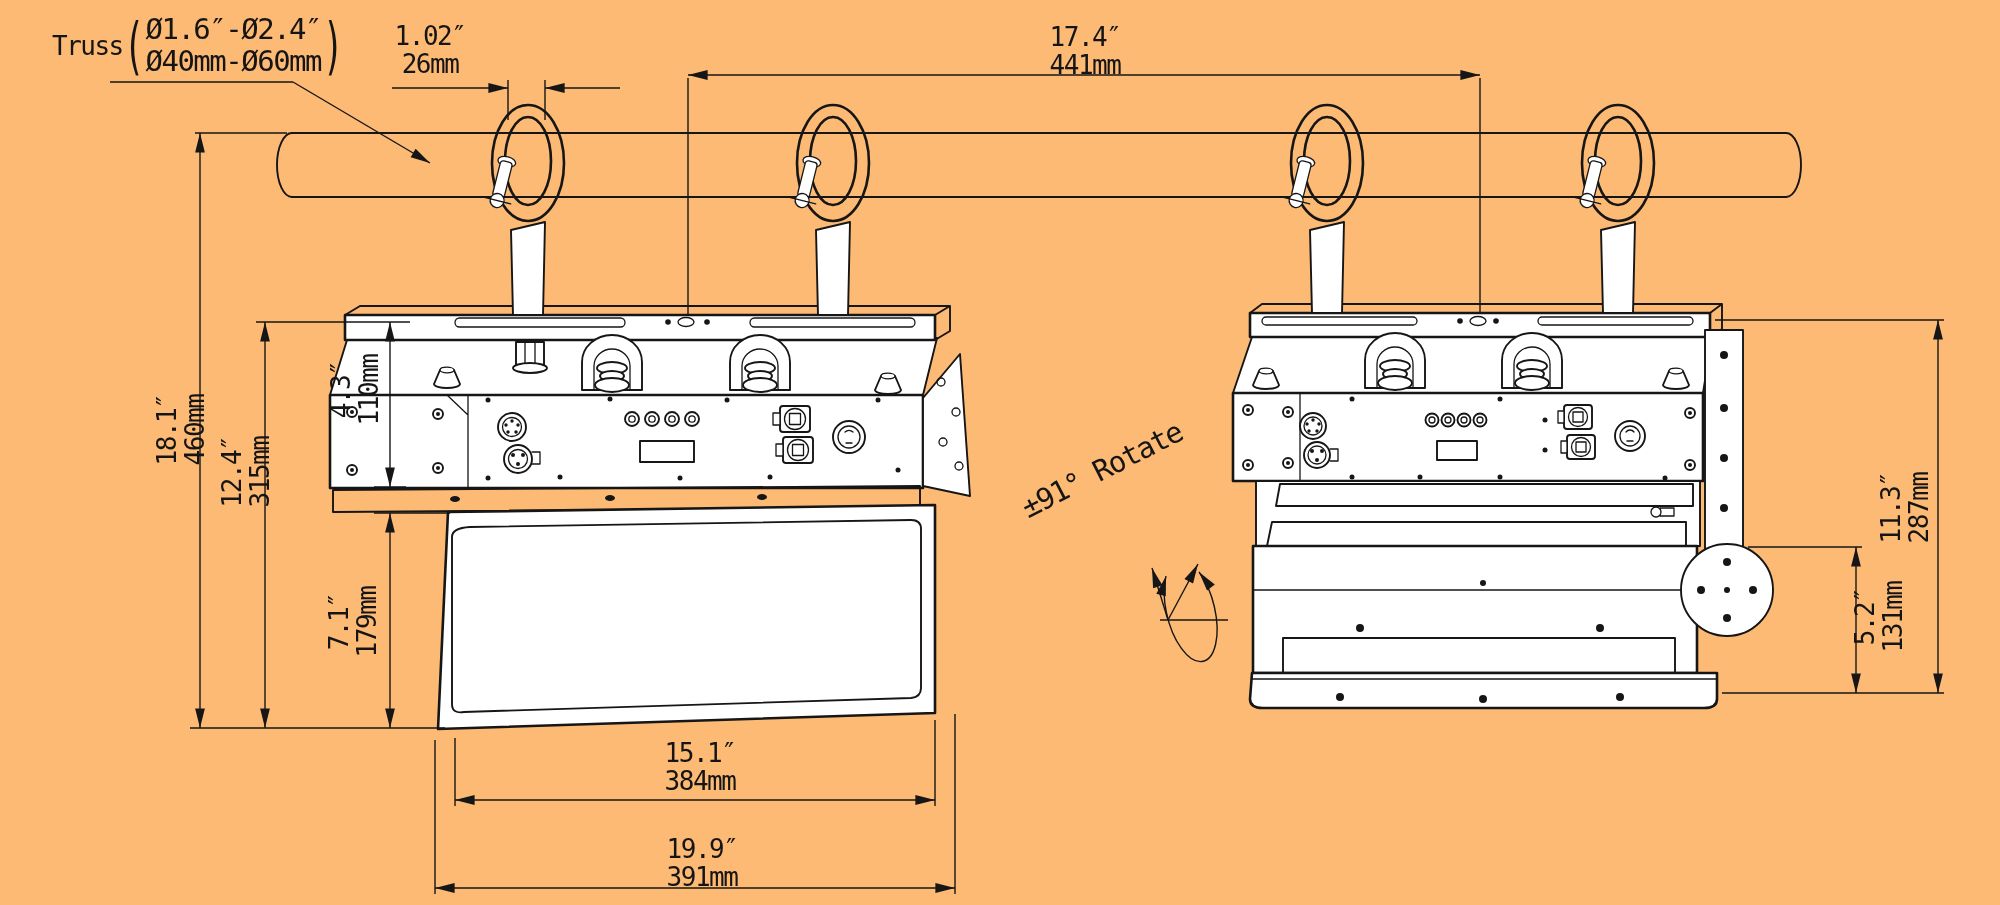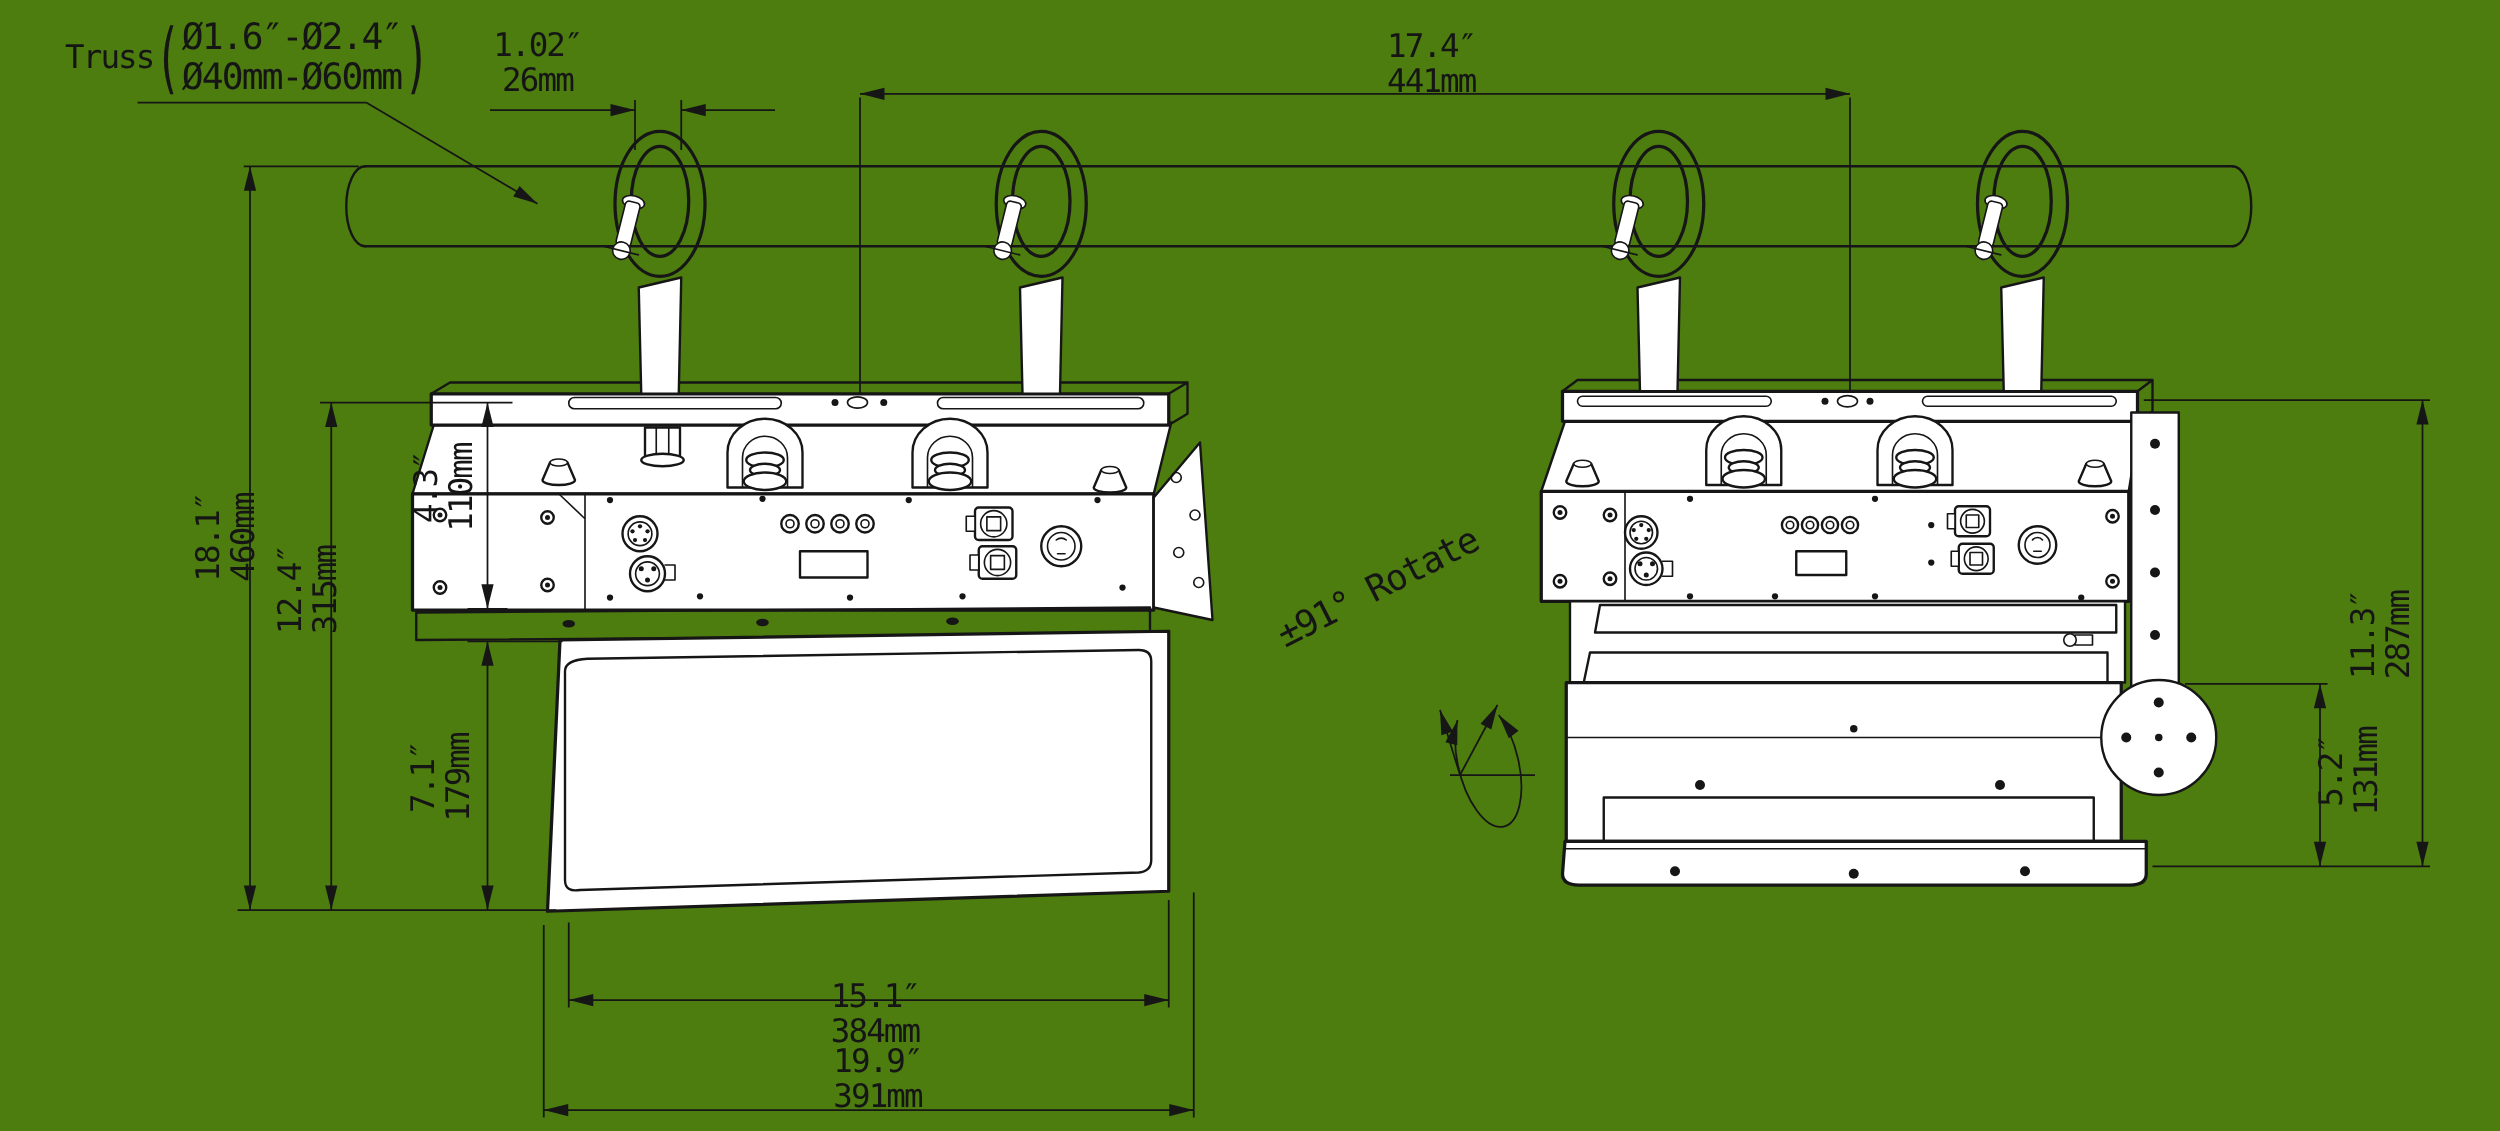--- a/index.html
+++ b/index.html
@@ -1,16 +1,16 @@
 <!DOCTYPE html>
 <html><head>
 <meta charset="utf-8">
 <style>
   html,body{margin:0;padding:0;background:#fff;}
-  .stage{position:relative;width:2000px;height:905px;background:#4d7c0f;overflow:hidden;
+  .stage{position:relative;width:2000px;height:905px;background:#fdba74;overflow:hidden;
          font-family:"DejaVu Sans Mono","DejaVu Sans",monospace;color:#151515;}
   svg{position:absolute;left:0;top:0;}
   .s1{stroke:#161616;stroke-width:2.6;fill:none;stroke-linejoin:round;stroke-linecap:round;}
   .s2{stroke:#161616;stroke-width:1.9;fill:none;stroke-linejoin:round;stroke-linecap:round;}
   .s3{stroke:#161616;stroke-width:1.3;fill:none;stroke-linejoin:round;stroke-linecap:round;}
   .dm{stroke:#161616;stroke-width:1.4;fill:none;}
   .dot{fill:#161616;stroke:none;}
   .wf{fill:#ffffff;}
   .lbl{position:absolute;font-size:26px;line-height:1.06;white-space:nowrap;color:#151515;
        letter-spacing:-1.5px;transform:translate(-50%,-50%);}
@@ -465,21 +465,21 @@
         <span style="display:block">Ø40mm-Ø60mm</span>
       </span>
       <span class="paren">)</span>
 </div>
 
 <div class="lbl" style="left:430px;top:51px">
   <span class="ln">1.02″</span>
   <span class="ln">26mm</span>
 </div>
 
-<div class="lbl" style="left:1145px;top:52px">
+<div class="lbl" style="left:1085px;top:52px">
   <span class="ln">17.4″</span>
   <span class="ln">441mm</span>
 </div>
 
 <div class="lbl rot" style="left:182px;top:430px">
   <span class="ln">18.1″</span>
   <span class="ln">460mm</span>
 </div>
 
 <div class="lbl rot" style="left:247px;top:472px">
@@ -490,21 +490,21 @@
 <div class="lbl rot" style="left:356px;top:390px">
   <span class="ln">4.3″</span>
   <span class="ln">110mm</span>
 </div>
 
 <div class="lbl rot" style="left:354px;top:622px">
   <span class="ln">7.1″</span>
   <span class="ln">179mm</span>
 </div>
 
-<div class="lbl" style="left:700px;top:812px">
+<div class="lbl" style="left:700px;top:768px">
   <span class="ln">15.1″</span>
   <span class="ln">384mm</span>
 </div>
 
 <div class="lbl" style="left:702px;top:864px">
   <span class="ln">19.9″</span>
   <span class="ln">391mm</span>
 </div>
 
 <div class="lbl rot" style="left:1906px;top:508px">

